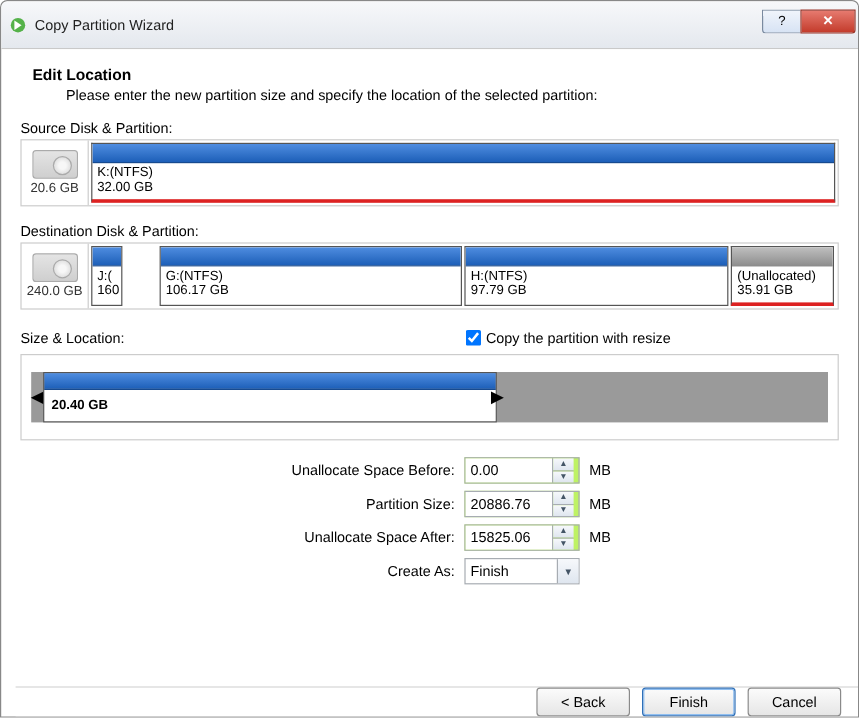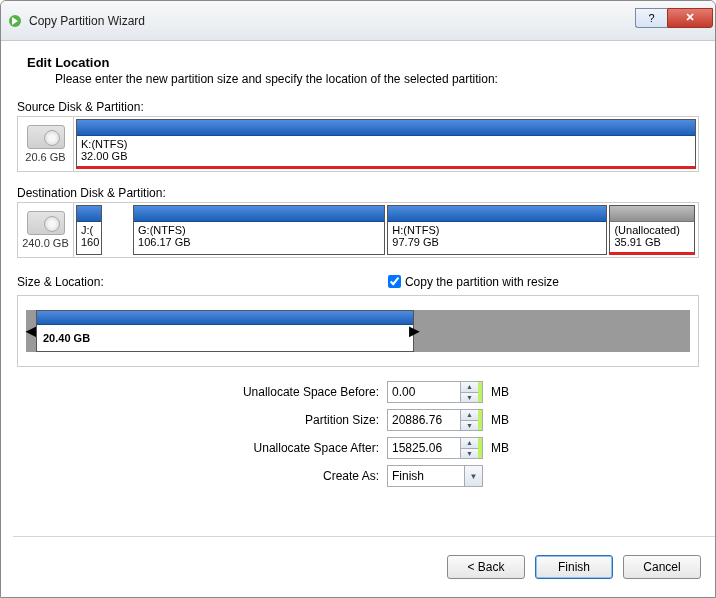--- a/index.html
+++ b/index.html
@@ -142,21 +142,21 @@
     display:flex; align-items:center; border:1px solid #a7acb2;
     height:22px; width:96px; background:#fff;
   }
   .combo .ctext { flex:1; padding:0 4px; }
   .combo .cbtn { width:18px; height:100%; border-left:1px solid #a7acb2;
     display:flex; align-items:center; justify-content:center;
     background:linear-gradient(#f6f8fb,#dfe6ef); font-size:8px; color:#456; }
   
   .footer {
     position:absolute; bottom:0; left:12px; right:0;
-    border-top:1px solid #d6d6d6; padding:18px 14px;
+    border-top:1px solid #d6d6d6; padding:0 14px;
     display:flex; justify-content:flex-end; gap:10px;
     background:#fff;
   }
   .btn {
     min-width:78px; height:24px; border:1px solid #8a8a8a;
     background:linear-gradient(#fbfbfb,#e6e6e6);
     border-radius:3px; display:flex; align-items:center; justify-content:center;
     font-size:12px;
   }
   .btn.default { border-color:#2e6fb8; box-shadow:0 0 0 1px #8fbef0 inset; }

